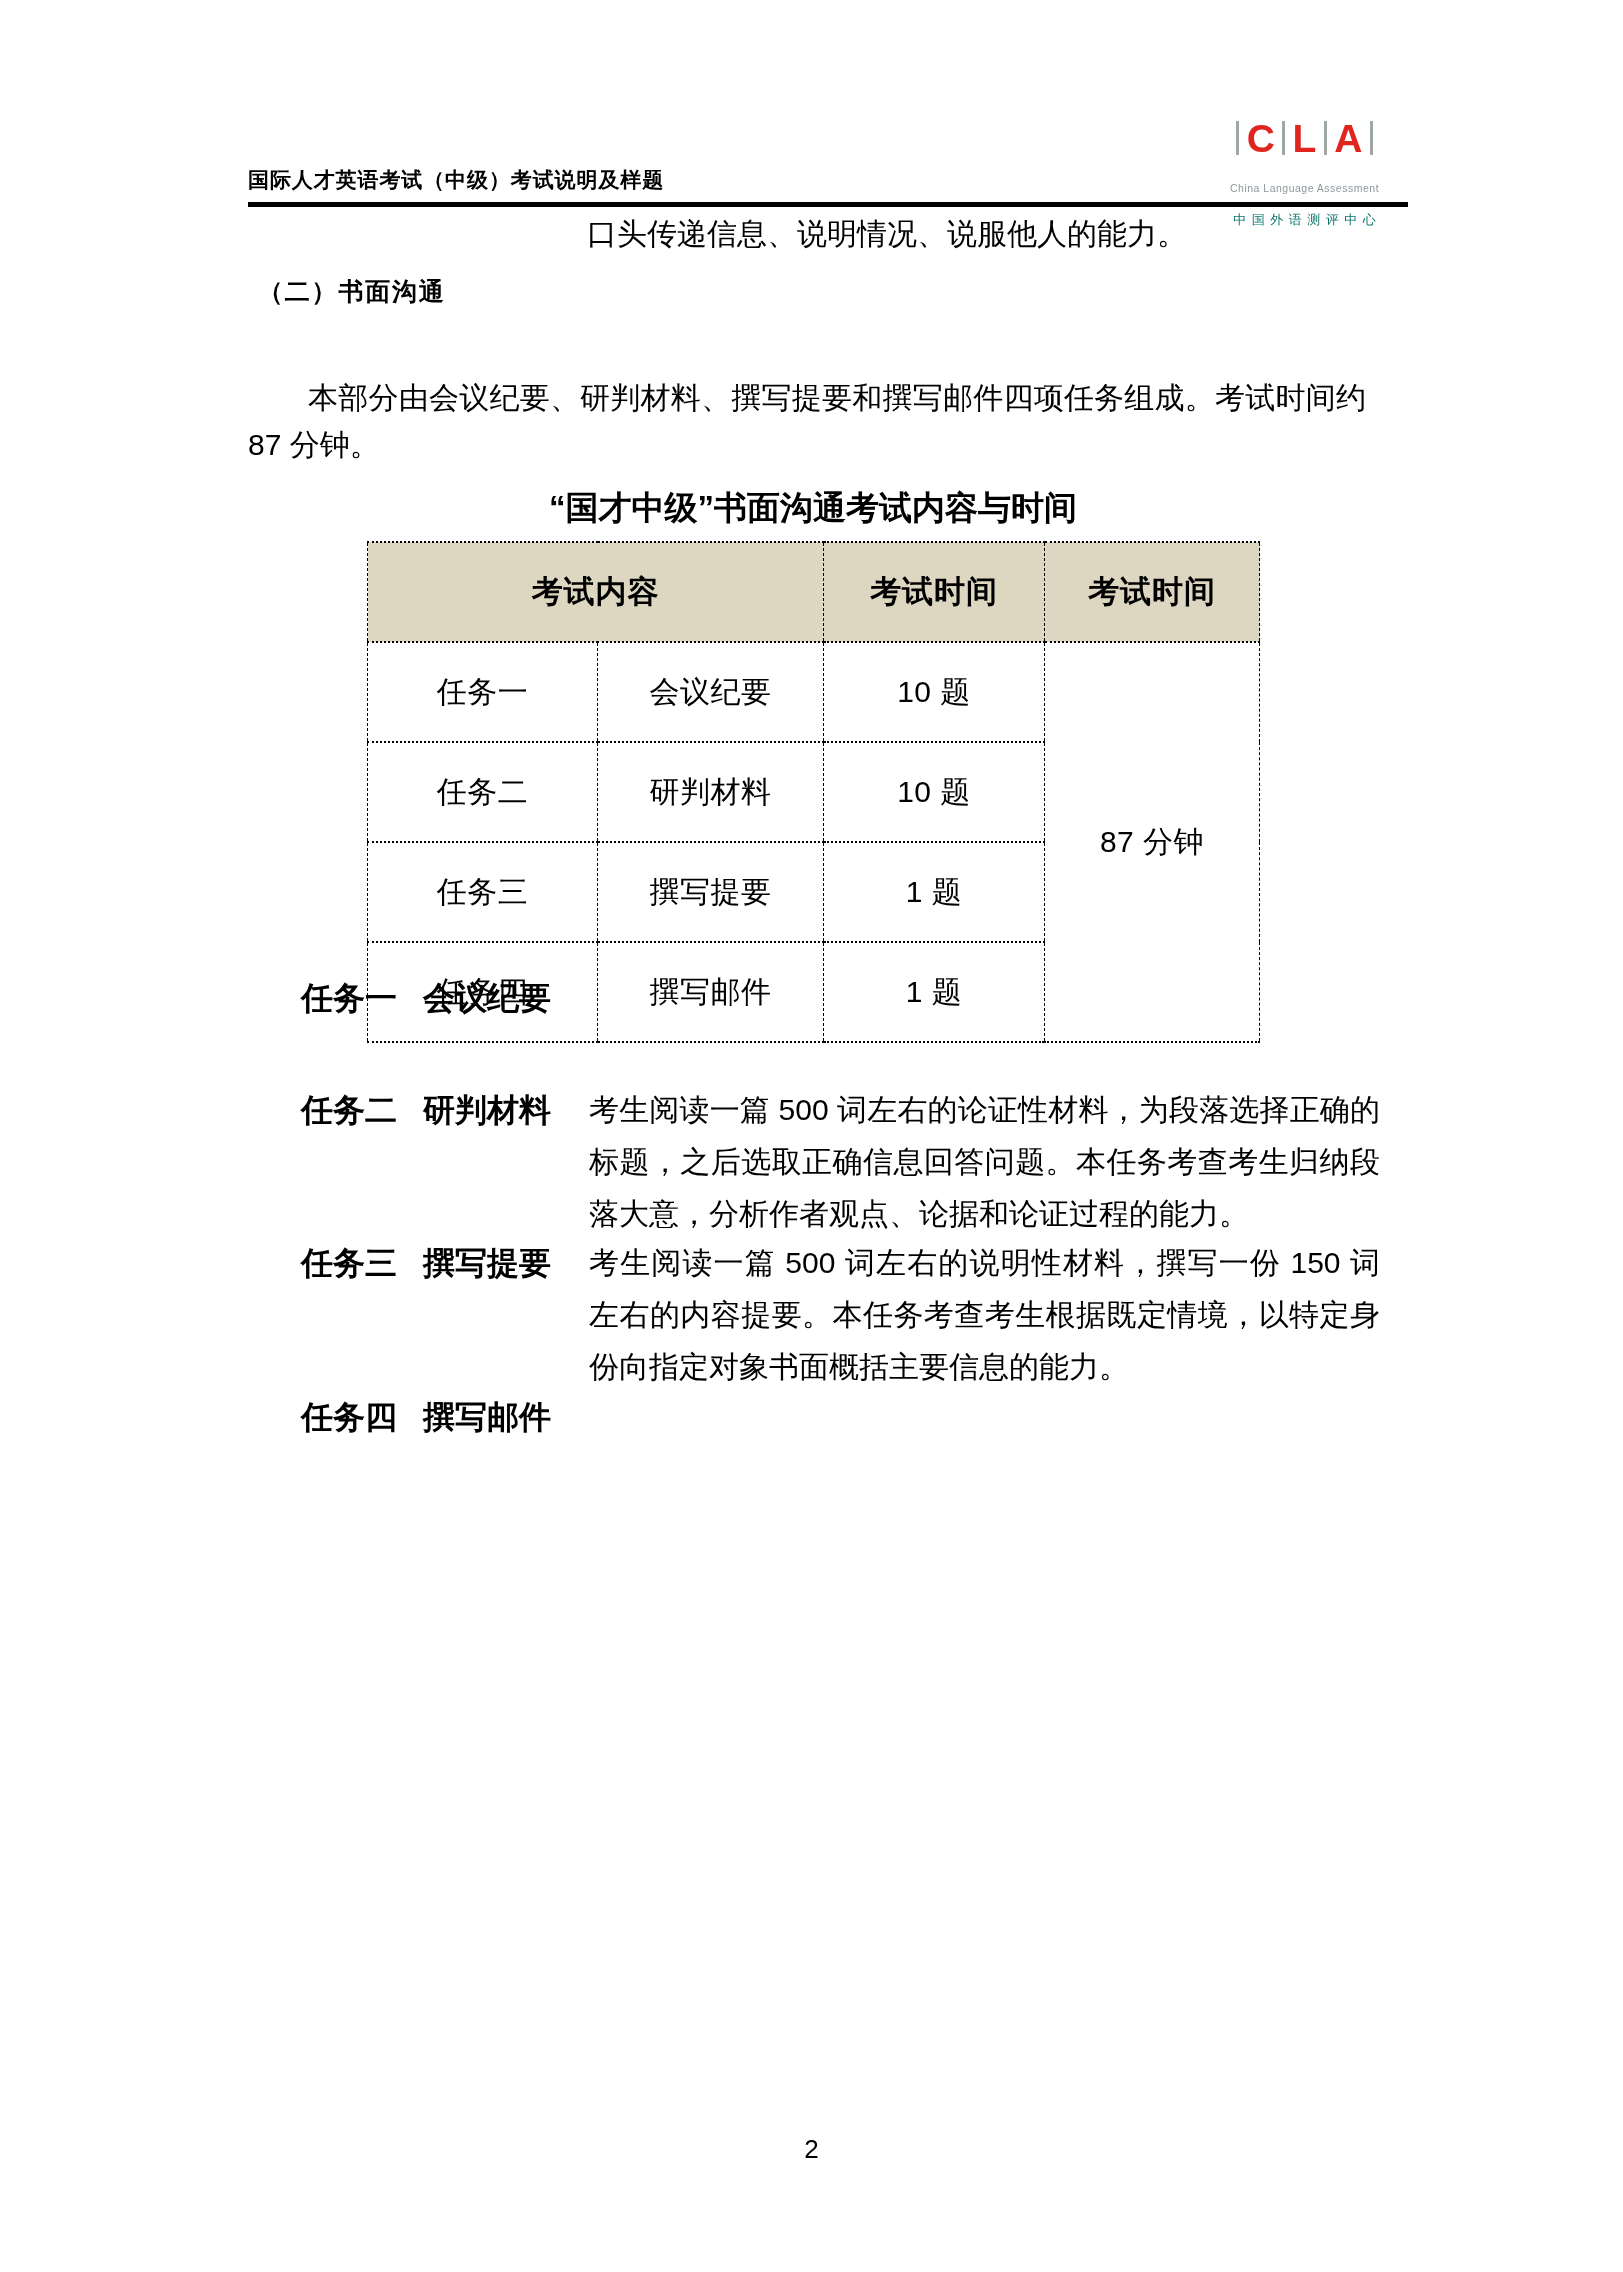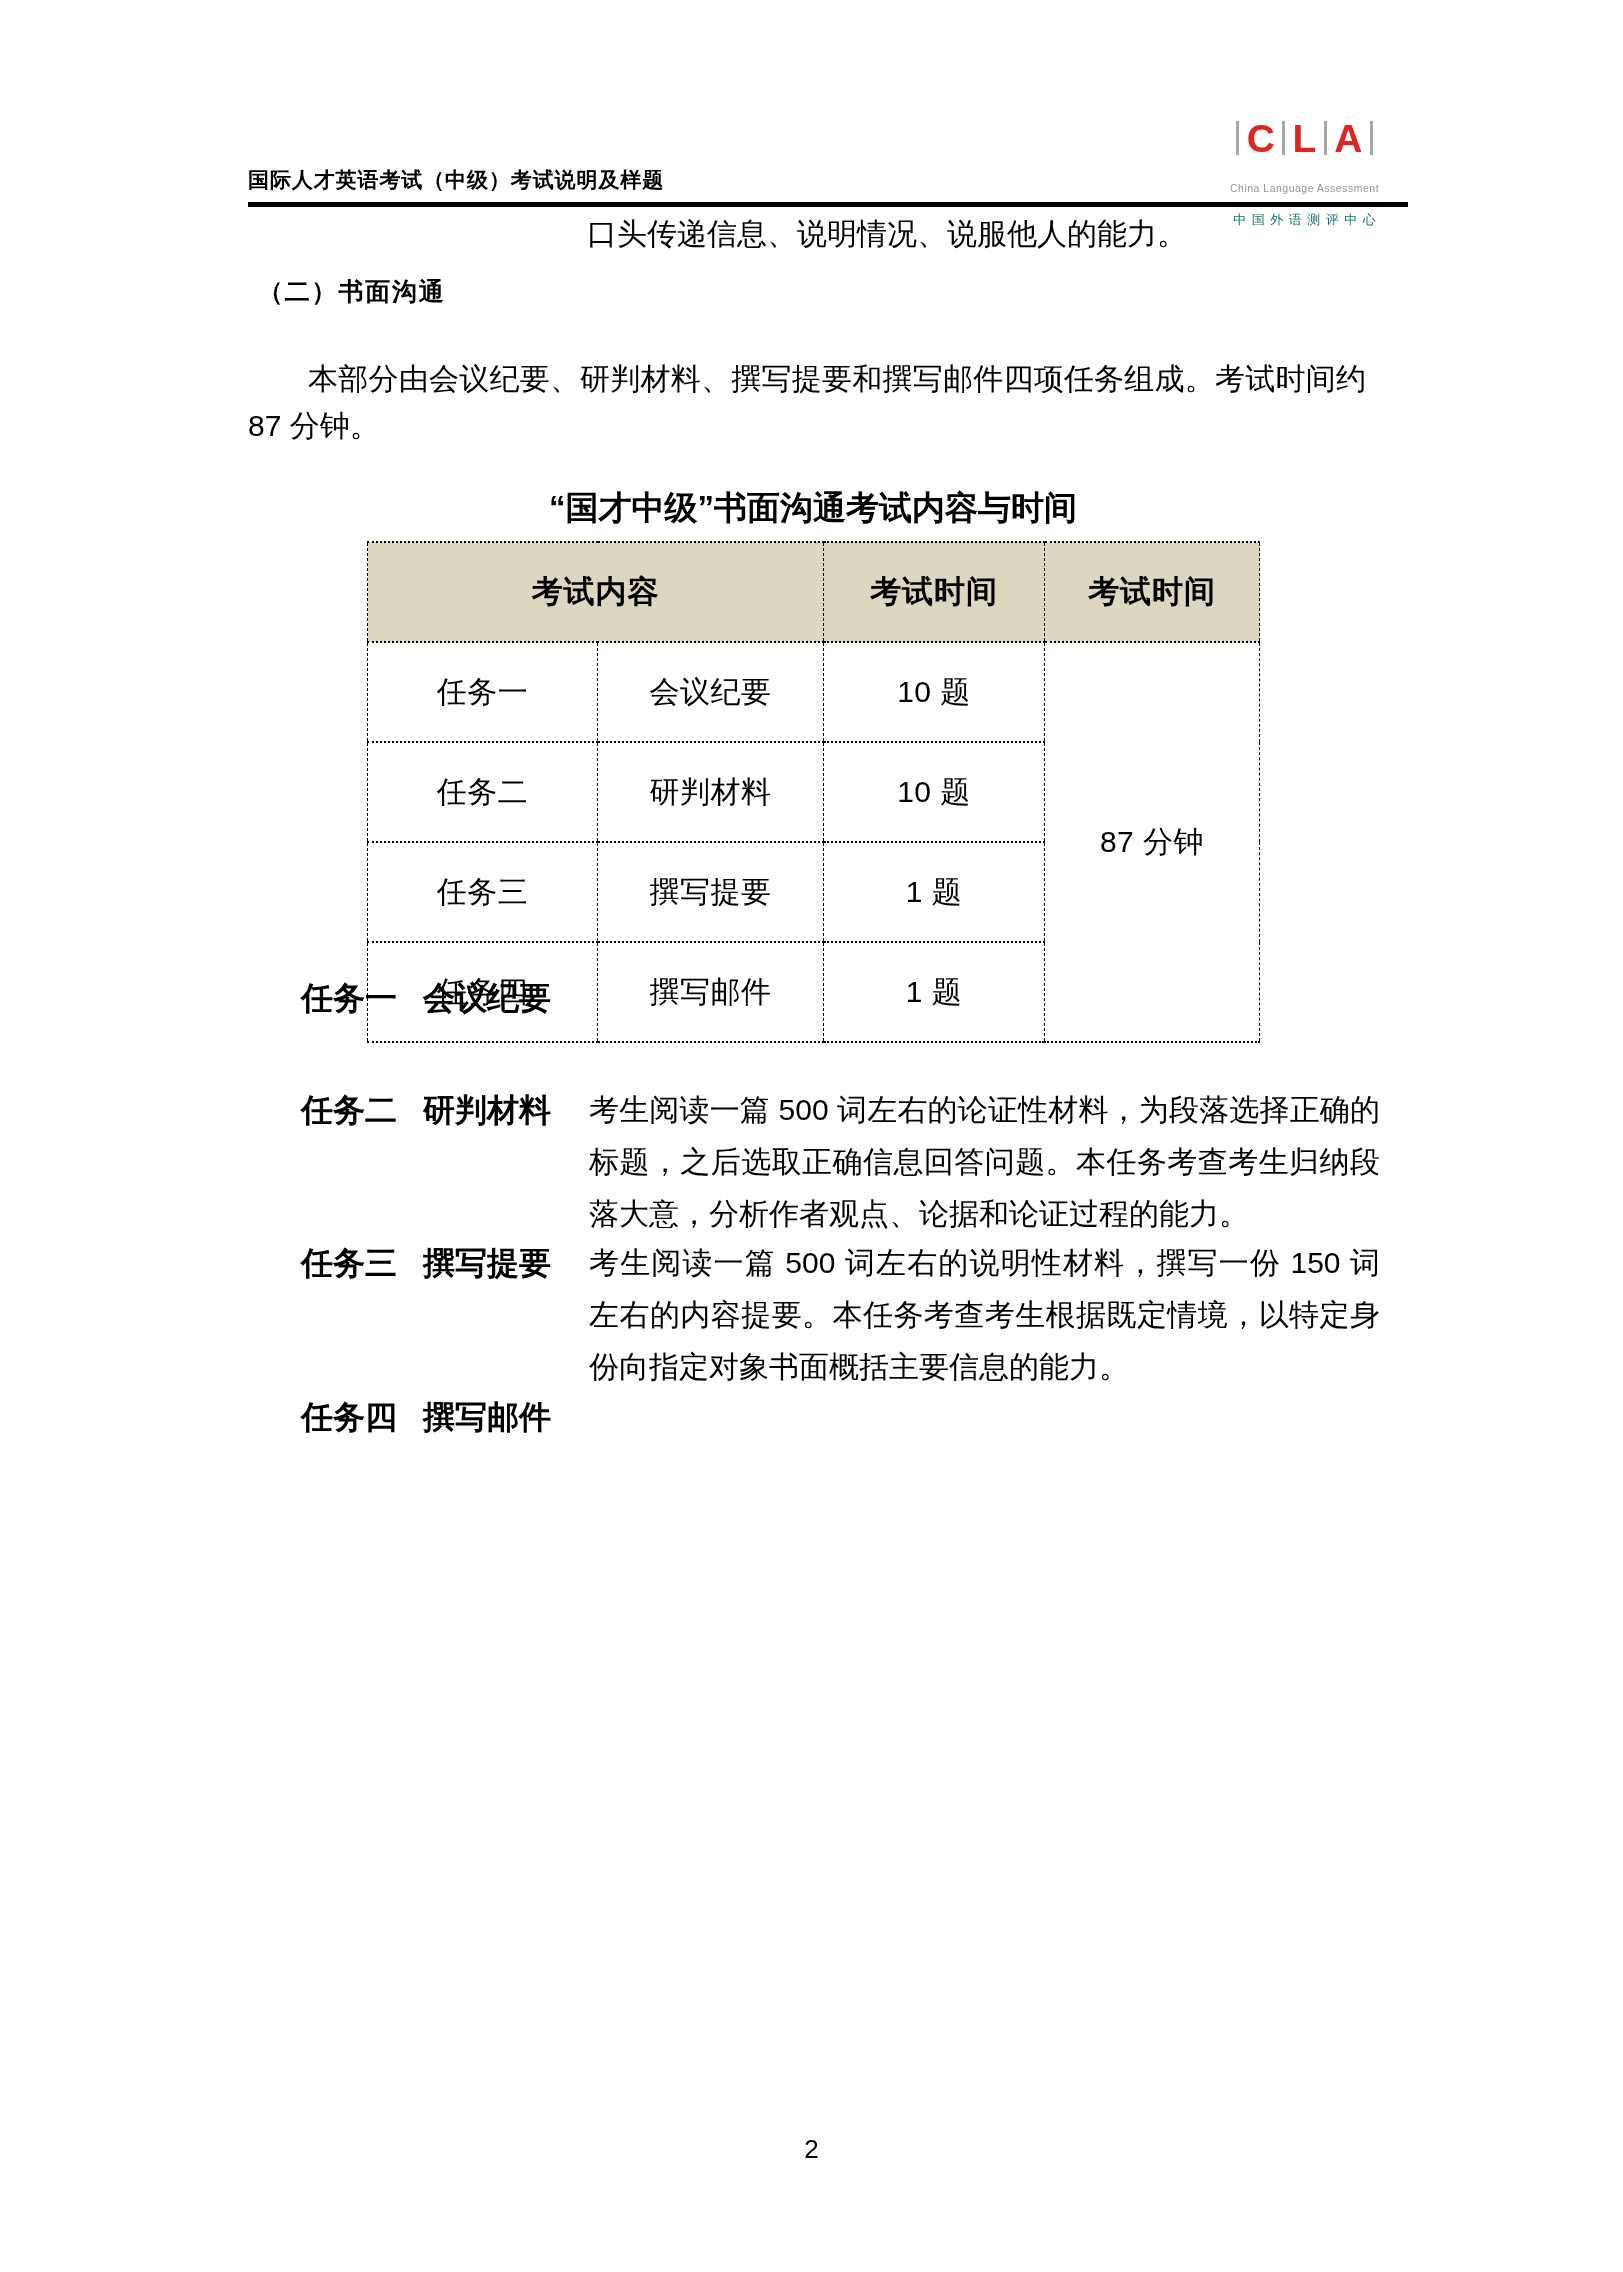--- a/index.html
+++ b/index.html
@@ -82,21 +82,21 @@
     position: absolute;
     left: 258px; top: 275px;
     margin: 0;
     font-size: 25px;
     font-weight: bold;
     letter-spacing: 1.8px;
     white-space: nowrap;
   }
   .section-paragraph {
     position: absolute;
-    left: 248px; top: 355px;
+    left: 248px; top: 374px;
     width: 1118px;
     margin: 0;
     font-size: 30px;
     line-height: 47px;
     text-align: justify;
     text-indent: 60px;
   }
 
   
   .table-title {

